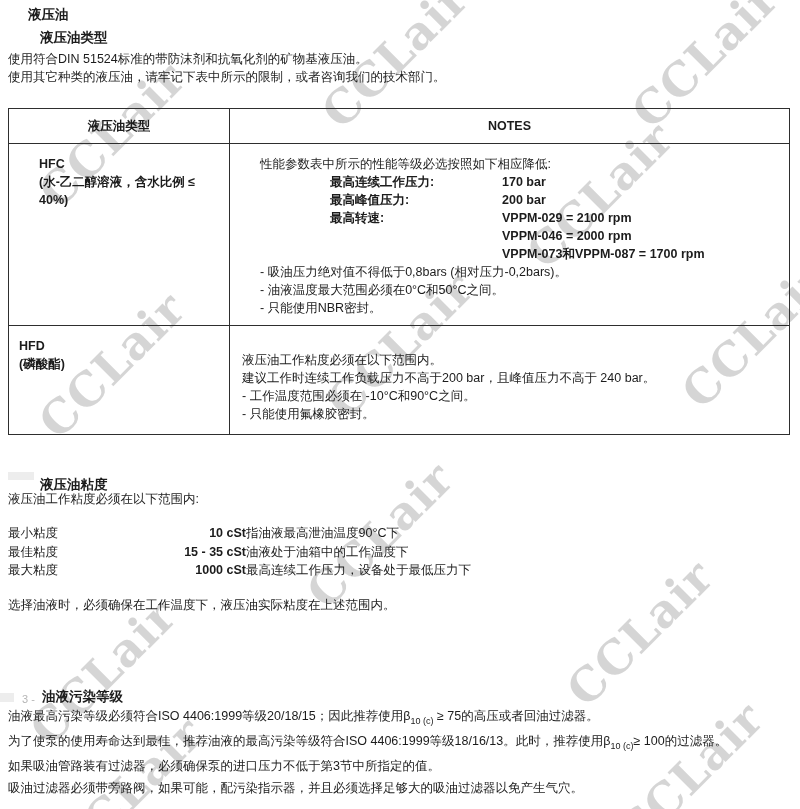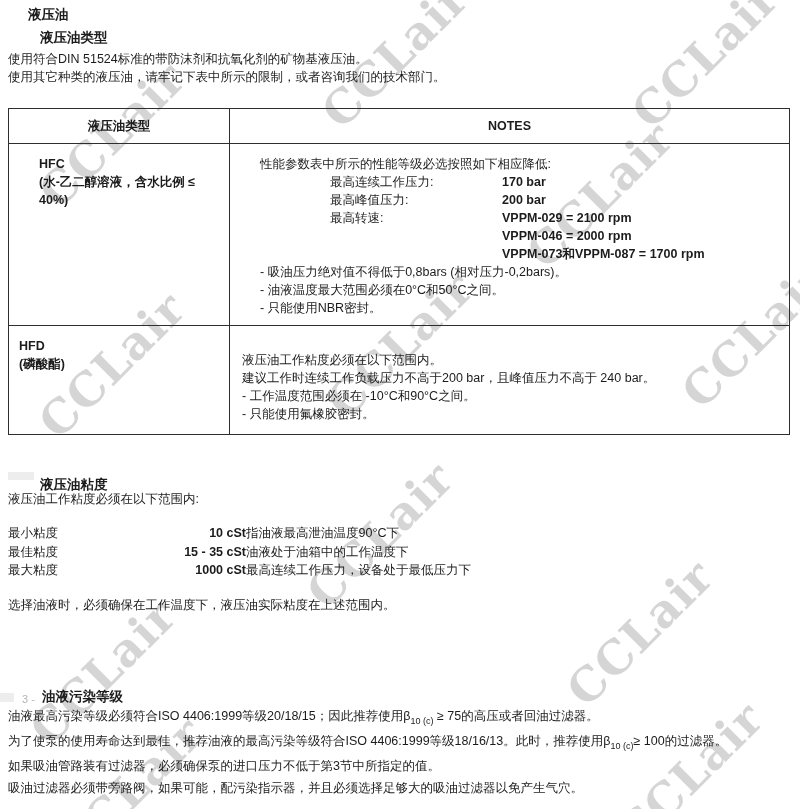--- a/index.html
+++ b/index.html
@@ -31,21 +31,21 @@
   .oil-table th,.oil-table td{
     border:1px solid #2e2e2e;vertical-align:top;padding:0;
   }
   .oil-table th{height:34px;vertical-align:middle;text-align:center;font-size:12.5px;}
   .col-type{width:220px;}
   .cell-pad{padding:11px 10px 8px 10px;}
   .row-hfc td{height:180px;padding-left:20px;}
   .row-hfd td{height:108px;}
   .hfd-notes-pad{padding:25px 10px 8px 12px;}
   .spec-row{display:grid;grid-template-columns:70px 172px 1fr;}
-  .spec-label{grid-column:2;}
+  .spec-label{grid-column:2;font-weight:bold;}
   .spec-vals{grid-column:3;}
   .spec-vals div{font-weight:bold;}
   
   .visc-row{display:grid;grid-template-columns:168px 70px 1fr;line-height:18.5px;}
   .visc-val{text-align:right;font-weight:bold;}
   .visc-desc{}
   sub{font-size:9px;line-height:0;margin-top:44px;}
 </style>
 </head>
 <body>

